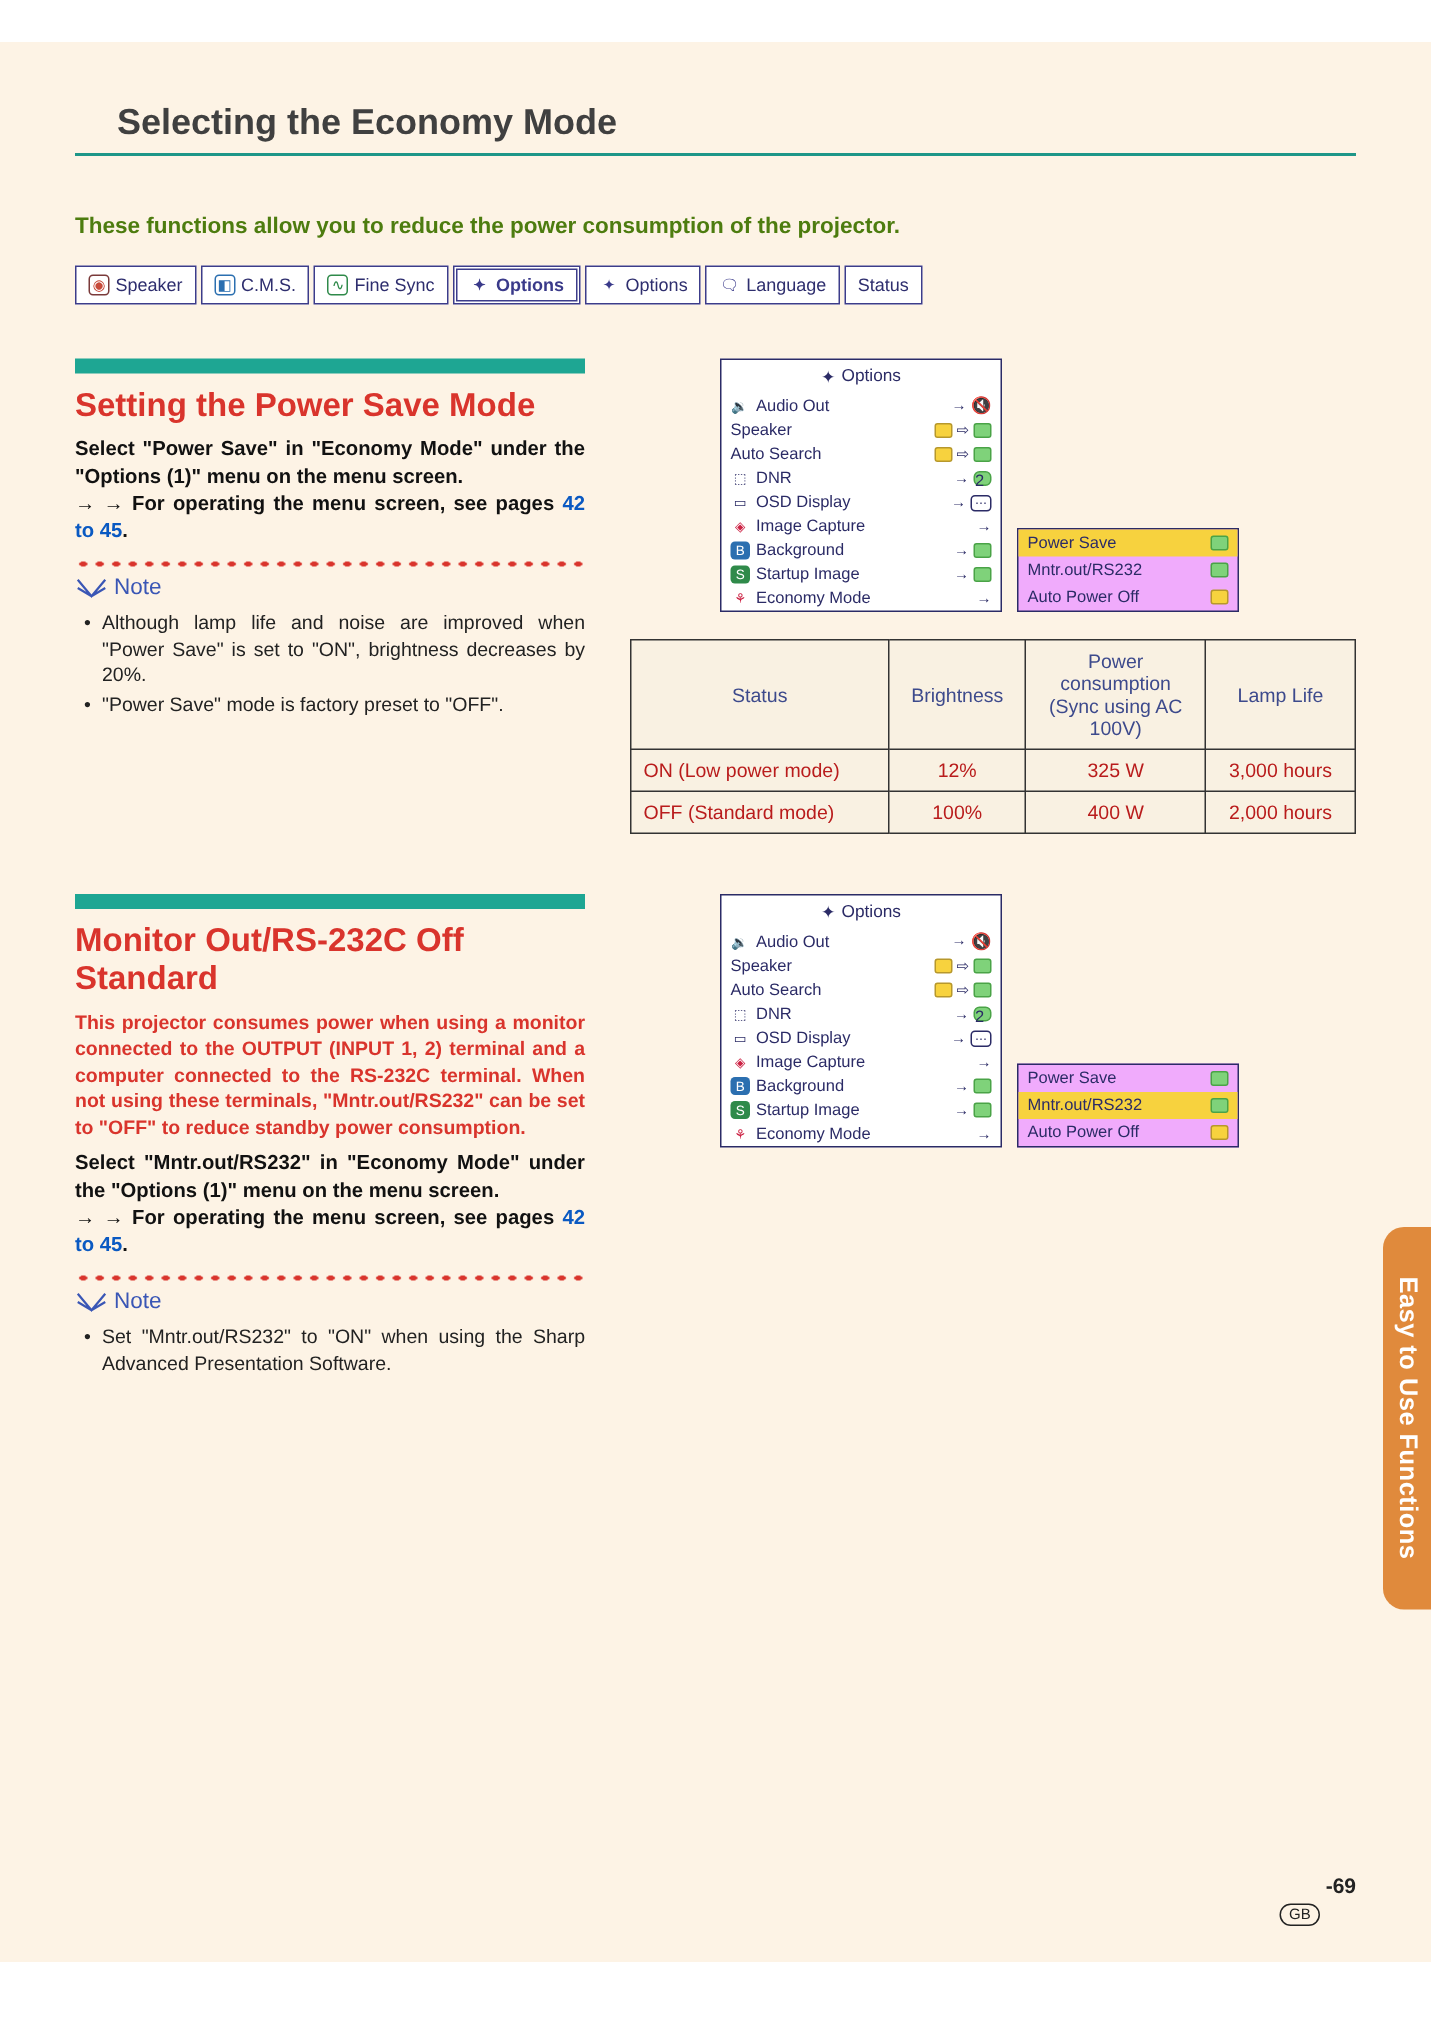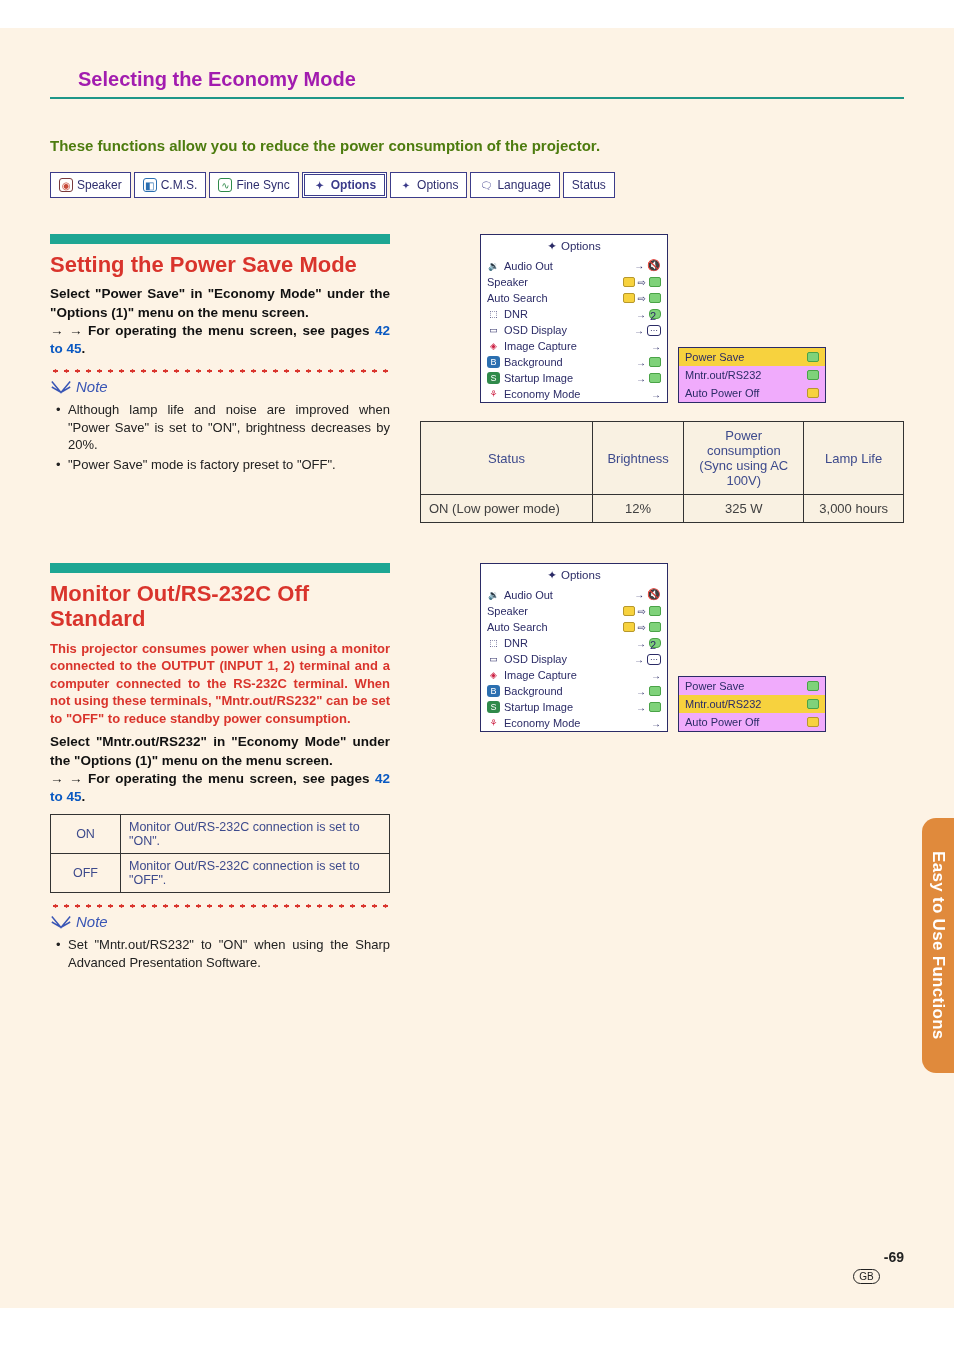--- a/index.html
+++ b/index.html
@@ -18,23 +18,23 @@
     position: relative;
   }
   .corner-circle {
     position: absolute;
     top: 30px; left: 28px;
     width: 70px; height: 70px;
     border-radius: 50%;
     background: radial-gradient(circle at 40% 40%, #fff 0%, #fff 20%, #eDeDeD 70%, #d8d8d8 100%);
   }
   .page-title {
-    font-size: 20px;
-    font-weight: bold;
-    color: #a21caf;
+    font-size: 24px;
+    font-weight: bold;
+    color: #404040;
     margin-left: 28px;
     margin-bottom: 4px;
   }
   .title-underline {
     height: 2px;
     background: #1e9688;
     margin-left: 0;
     margin-bottom: 38px;
     margin-top: 6px;
   }
@@ -98,21 +98,21 @@
   .dotrow {
     margin-top: 10px;
     height: 6px;
     background-image: radial-gradient(#D9342C 35%, transparent 38%);
     background-size: 11px 6px;
     background-repeat: repeat-x;
   }
   .note-label {
     display: flex; align-items: center; gap: 4px;
     margin-top: 4px; margin-bottom: 6px;
-    color: #3a56b5; font-size: 15px; font-style: italic;
+    color: #3a56b5; font-size: 15px; 
   }
   .note-label svg { width: 22px; height: 16px; }
   .bullets {
     font-size: 13px;
     color: #222;
     line-height: 1.35;
     padding-left: 6px;
     text-align: justify;
   }
   .bullets div { display: flex; gap: 4px; margin-bottom: 2px; }
@@ -158,21 +158,21 @@
   .power-table {
     border-collapse: collapse;
     width: 100%;
     margin-top: 18px;
   }
   .power-table th, .power-table td {
     border: 1px solid #333;
     padding: 6px 8px;
     font-size: 13px;
     text-align: center;
-    color: #404040;
+    color: #b91c1c;
     background: #F9F1E2;
   }
   .power-table th {
     font-weight: normal;
     color: #3d4a8c;
   }
   .power-table td.status-col { text-align: left; }
   .justify-red {
     color: #D9342C;
     font-weight: bold;
@@ -417,47 +417,41 @@
             <th>Lamp Life</th>
           </tr>
         </thead>
         <tbody>
           <tr>
             <td class="status-col">ON (Low power mode)</td>
             <td>12%</td>
             <td>325 W</td>
             <td>3,000 hours</td>
           </tr>
+          <tr>
+            <td class="status-col">OFF (Standard mode)</td>
+            <td>100%</td>
+            <td>400 W</td>
+            <td>2,000 hours</td>
+          </tr>
         </tbody>
       </table>
     </div>
   </div>
 
   <div class="cols" style="margin-top:40px">
     <div class="left">
       <div class="section-marker"></div>
       <h2 class="section-heading">Monitor Out/RS-232C Off Standard</h2>
       <p class="justify-red">This projector consumes power when using a monitor connected to the OUTPUT (INPUT 1, 2) terminal and a computer connected to the RS-232C terminal. When not using these terminals, "Mntr.out/RS232" can be set to "OFF" to reduce standby power consumption.</p>
       <p class="bold-para" style="margin-top:6px">Select "Mntr.out/RS232" in "Economy Mode" under the "Options (1)" menu on the menu screen.</p>
       <p class="bold-para">
         <span class="arrow">→ </span><span style="display:contents">→ For operating the menu screen, see pages </span><span class="link-pages">42 to 45</span><span>.</span>
       </p>
 
-      <table class="small-table">
-        <tbody>
-            <tr>
-          <td class="k">ON</td>
-          <td>Monitor Out/RS-232C connection is set to "ON".</td>
-        </tr>
-        <tr>
-          <td class="k">OFF</td>
-          <td>Monitor Out/RS-232C connection is set to "OFF".</td>
-        </tr>
-      </tbody>
-        </table>
 
       <div class="dotrow"></div>
       <div class="note-label">
         <svg viewBox="0 0 24 16">
             <path d="M2 2 L12 14 L22 2 M2 8 L12 14 L22 8" stroke="#3a56b5" stroke-width="1.6" fill="none"></path>
           </svg>
         <span>Note</span>
       </div>
       <div class="bullets">
         <div>

